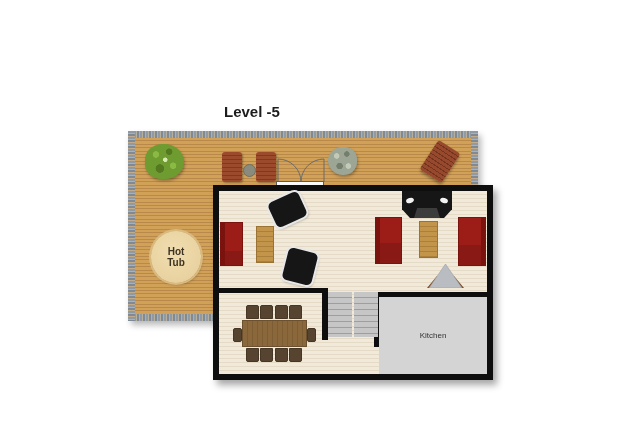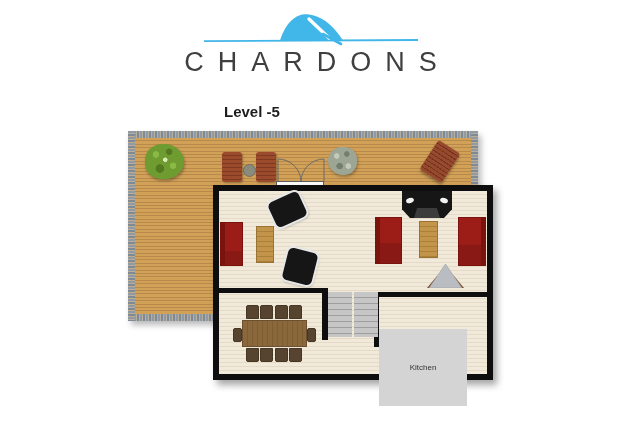--- a/index.html
+++ b/index.html
@@ -117,66 +117,60 @@
   .wall-dining-h{left:0;top:97px;width:109px;height:5px;}
   .wall-dining-v{left:103px;top:97px;width:6px;height:52px;}
   .kitchen-wall-top{left:155px;top:101px;width:113px;height:5px;}
   .kitchen-wall-left{left:155px;top:101px;width:5px;height:55px;}
 
   .staircase{left:109px;top:101px;width:50px;height:45px;display:flex;}
   .stair-flight{width:24px;height:100%;
       background:repeating-linear-gradient(180deg,var(--stairs-gray,#c6c6c6) 0 5px,#9e9e9e 5px 6px);}
   .stair-flight + .stair-flight{margin-left:2px;}
 
-  .kitchen{left:160px;top:106px;width:88px;height:77px;background:var(--kitchen-gray,#d4d4d4);
-      display:flex;align-items:center;justify-content:center;margin-top:32px;}
+  .kitchen{left:160px;top:106px;width:108px;height:77px;background:var(--kitchen-gray,#d4d4d4);
+      display:flex;align-items:center;justify-content:center;}
   .kitchen-label{font-size:8px;color:#333;}
 
   .dining-table{left:23px;top:129px;width:65px;height:27px;
       background:repeating-linear-gradient(90deg,var(--dining-wood,#8a683c) 0 4px,#7d5d34 4px 5px);
       border:1px solid #6b5130;box-sizing:border-box;}
   .dining-chair{width:13px;height:14px;background:var(--chair-brown,#574430);
       border:1px solid #463624;box-sizing:border-box;border-radius:2px 2px 0 0;}
   .chair-top{top:114px;} .chair-bottom{top:157px;border-radius:0 0 2px 2px;}
   .chx1{left:27px;} .chx2{left:41px;} .chx3{left:56px;} .chx4{left:70px;}
   .dining-stool{width:9px;height:14px;top:137px;background:var(--chair-brown,#574430);
       border:1px solid #463624;box-sizing:border-box;border-radius:2px;}
   .stool-left{left:14px;} .stool-right{left:88px;}
 </style>
 </head>
 <body>
 
 <div class="page">
 
-  <div class="logo">
-    <svg width="230" height="45" viewBox="0 0 230 45">
-      <path d="M8,38.2 L222,37.0" stroke="#41b6e8" stroke-width="1.8" fill="none"></path>
-      <path d="M84,37.5 C91,16 103,9 116,12 C129,15 139,25 147,37.5 Z" fill="#41b6e8"></path>
-      <path d="M113,16 L133,35" stroke="#ffffff" stroke-width="3.4" stroke-linecap="round"></path>
-      <path d="M127,31 L145,41" stroke="#41b6e8" stroke-width="2.6" stroke-linecap="round"></path>
-    </svg>
-    <div class="brand-name">CHARDONS</div>
-  </div>
 
   <div class="level-label">Level -5</div>
 
   <div class="deck">
     <div class="deck-floor"></div>
     <div class="edge edge-top"></div>
     <div class="edge edge-bottom"></div>
     <div class="edge edge-left"></div>
     <div class="edge edge-right"></div>
 
     <div class="bush"></div>
     <div class="deck-chair deck-chair-1"></div>
     <div class="deck-round-table"></div>
     <div class="deck-chair deck-chair-2"></div>
     <div class="shrub-gray"></div>
     <div class="sun-lounger"></div>
 
+    <div class="hot-tub">
+      <div class="hot-tub-label">Hot Tub</div>
+    </div>
   </div>
 
   <svg class="door-swing" width="48" height="24" viewBox="0 0 48 24">
     <path d="M1,24 L1,1 A23,23 0 0 1 24,24" fill="none" stroke="#6b6b6b" stroke-width="1"></path>
     <path d="M47,24 L47,1 A23,23 0 0 0 24,24" fill="none" stroke="#6b6b6b" stroke-width="1"></path>
   </svg>
   <div class="door-threshold"></div>
 
   <div class="interior">
 

